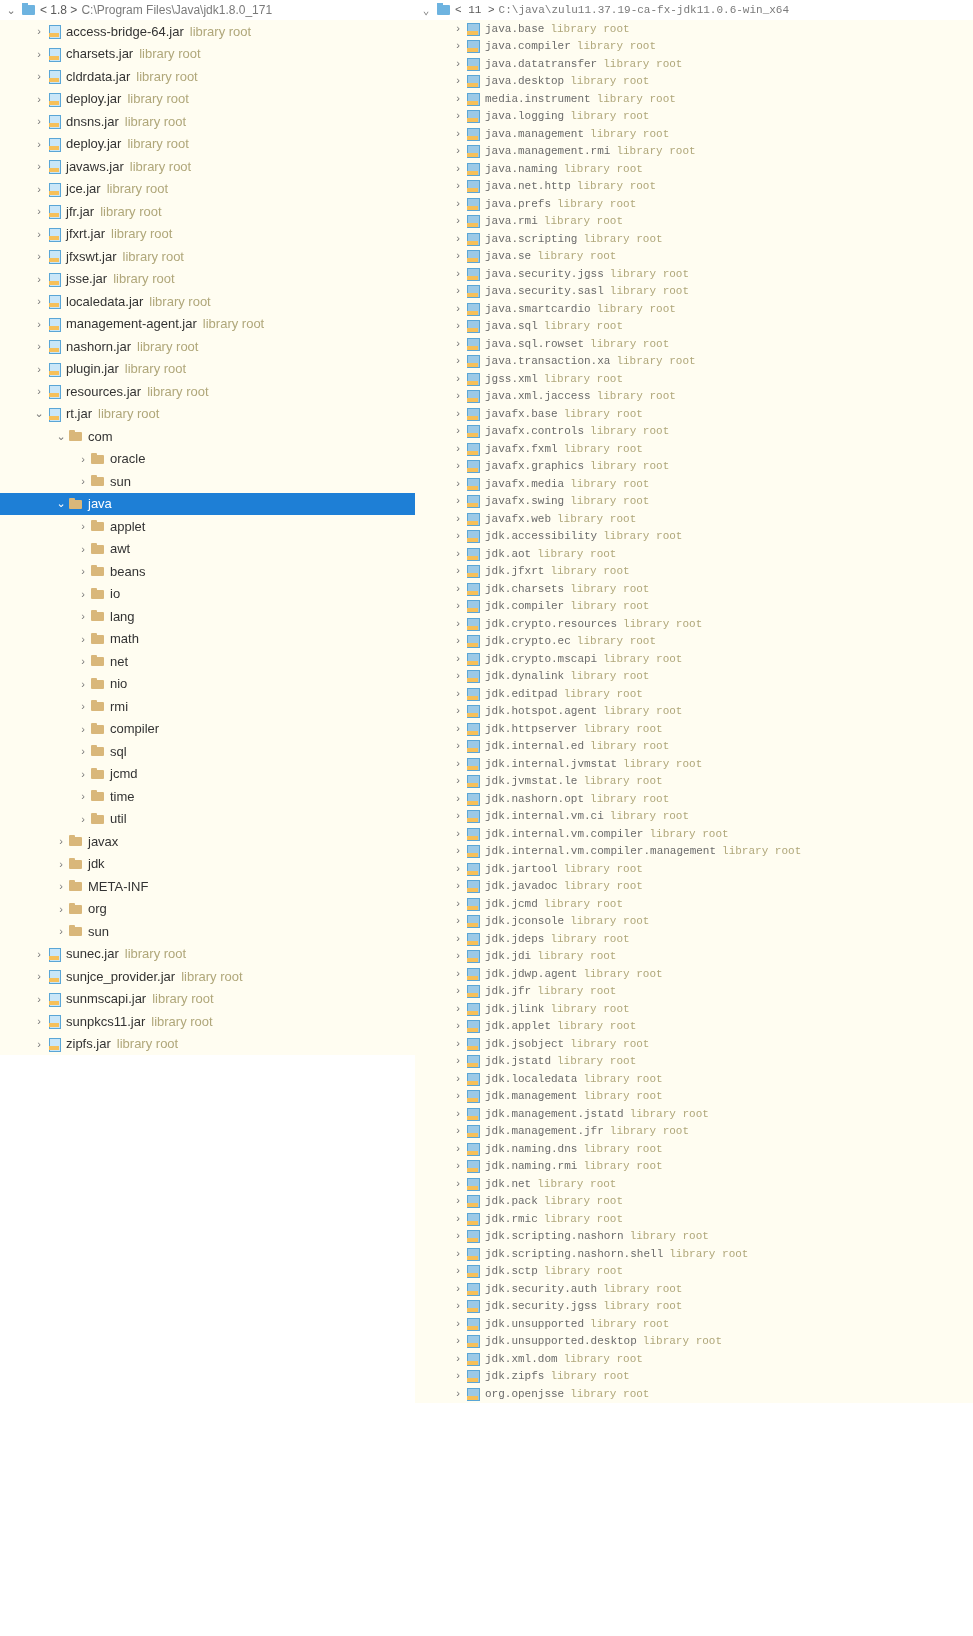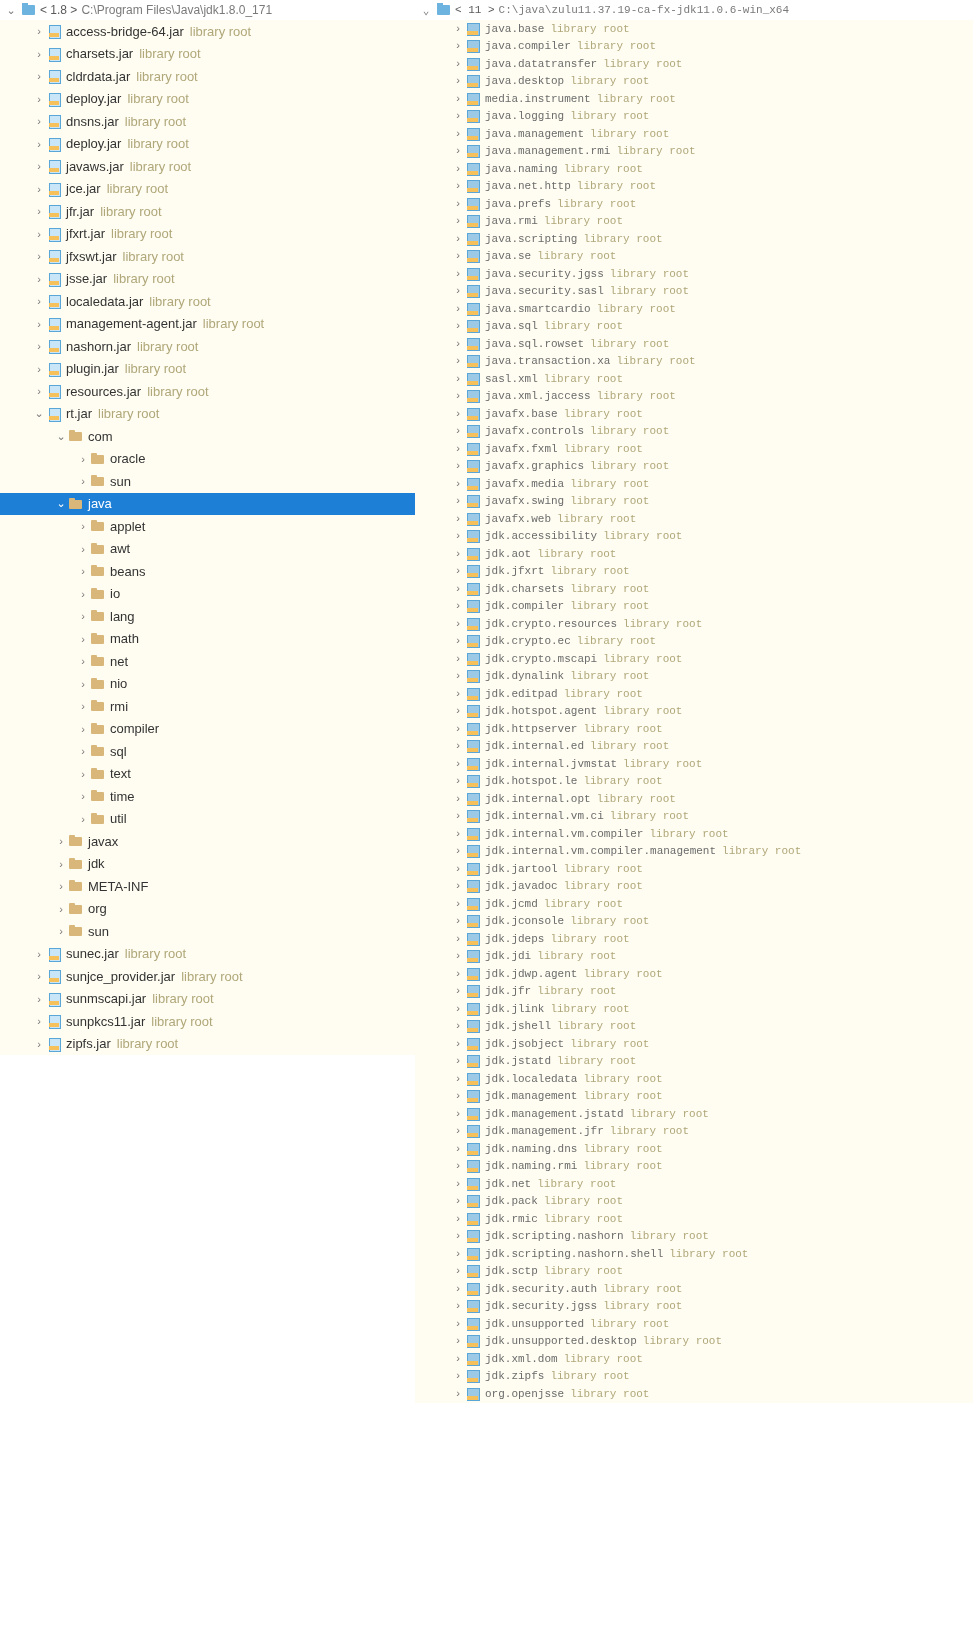--- a/index.html
+++ b/index.html
@@ -350,21 +350,21 @@
       <div class="row">
         <span class="indent" style="width: 76px;"></span>
         <span class="arrow">›</span>
         <span class="icon folder-icon"></span>
         <span class="name">sql</span>
       </div>
       <div class="row">
         <span class="indent" style="width: 76px;"></span>
         <span class="arrow">›</span>
         <span class="icon folder-icon"></span>
-        <span class="name">text</span>
+        <span class="name">jcmd</span>
       </div>
       <div class="row">
         <span class="indent" style="width: 76px;"></span>
         <span class="arrow">›</span>
         <span class="icon folder-icon"></span>
         <span class="name">time</span>
       </div>
       <div class="row">
         <span class="indent" style="width: 76px;"></span>
         <span class="arrow">›</span>
@@ -584,21 +584,21 @@
         <span class="indent" style="width: 36px;"></span>
         <span class="arrow">›</span>
         <span class="icon mod-icon"></span>
         <span class="name">java.transaction.xa</span>
         <span class="suffix">library root</span>
       </div>
       <div class="row">
         <span class="indent" style="width: 36px;"></span>
         <span class="arrow">›</span>
         <span class="icon mod-icon"></span>
-        <span class="name">sasl.xml</span>
+        <span class="name">jgss.xml</span>
         <span class="suffix">library root</span>
       </div>
       <div class="row">
         <span class="indent" style="width: 36px;"></span>
         <span class="arrow">›</span>
         <span class="icon mod-icon"></span>
         <span class="name">java.xml.jaccess</span>
         <span class="suffix">library root</span>
       </div>
       <div class="row">
@@ -745,28 +745,28 @@
         <span class="indent" style="width: 36px;"></span>
         <span class="arrow">›</span>
         <span class="icon mod-icon"></span>
         <span class="name">jdk.internal.jvmstat</span>
         <span class="suffix">library root</span>
       </div>
       <div class="row">
         <span class="indent" style="width: 36px;"></span>
         <span class="arrow">›</span>
         <span class="icon mod-icon"></span>
-        <span class="name">jdk.hotspot.le</span>
-        <span class="suffix">library root</span>
-      </div>
-      <div class="row">
-        <span class="indent" style="width: 36px;"></span>
-        <span class="arrow">›</span>
-        <span class="icon mod-icon"></span>
-        <span class="name">jdk.internal.opt</span>
+        <span class="name">jdk.jvmstat.le</span>
+        <span class="suffix">library root</span>
+      </div>
+      <div class="row">
+        <span class="indent" style="width: 36px;"></span>
+        <span class="arrow">›</span>
+        <span class="icon mod-icon"></span>
+        <span class="name">jdk.nashorn.opt</span>
         <span class="suffix">library root</span>
       </div>
       <div class="row">
         <span class="indent" style="width: 36px;"></span>
         <span class="arrow">›</span>
         <span class="icon mod-icon"></span>
         <span class="name">jdk.internal.vm.ci</span>
         <span class="suffix">library root</span>
       </div>
       <div class="row">
@@ -843,21 +843,21 @@
         <span class="indent" style="width: 36px;"></span>
         <span class="arrow">›</span>
         <span class="icon mod-icon"></span>
         <span class="name">jdk.jlink</span>
         <span class="suffix">library root</span>
       </div>
       <div class="row">
         <span class="indent" style="width: 36px;"></span>
         <span class="arrow">›</span>
         <span class="icon mod-icon"></span>
-        <span class="name">jdk.jshell</span>
+        <span class="name">jdk.applet</span>
         <span class="suffix">library root</span>
       </div>
       <div class="row">
         <span class="indent" style="width: 36px;"></span>
         <span class="arrow">›</span>
         <span class="icon mod-icon"></span>
         <span class="name">jdk.jsobject</span>
         <span class="suffix">library root</span>
       </div>
       <div class="row">

